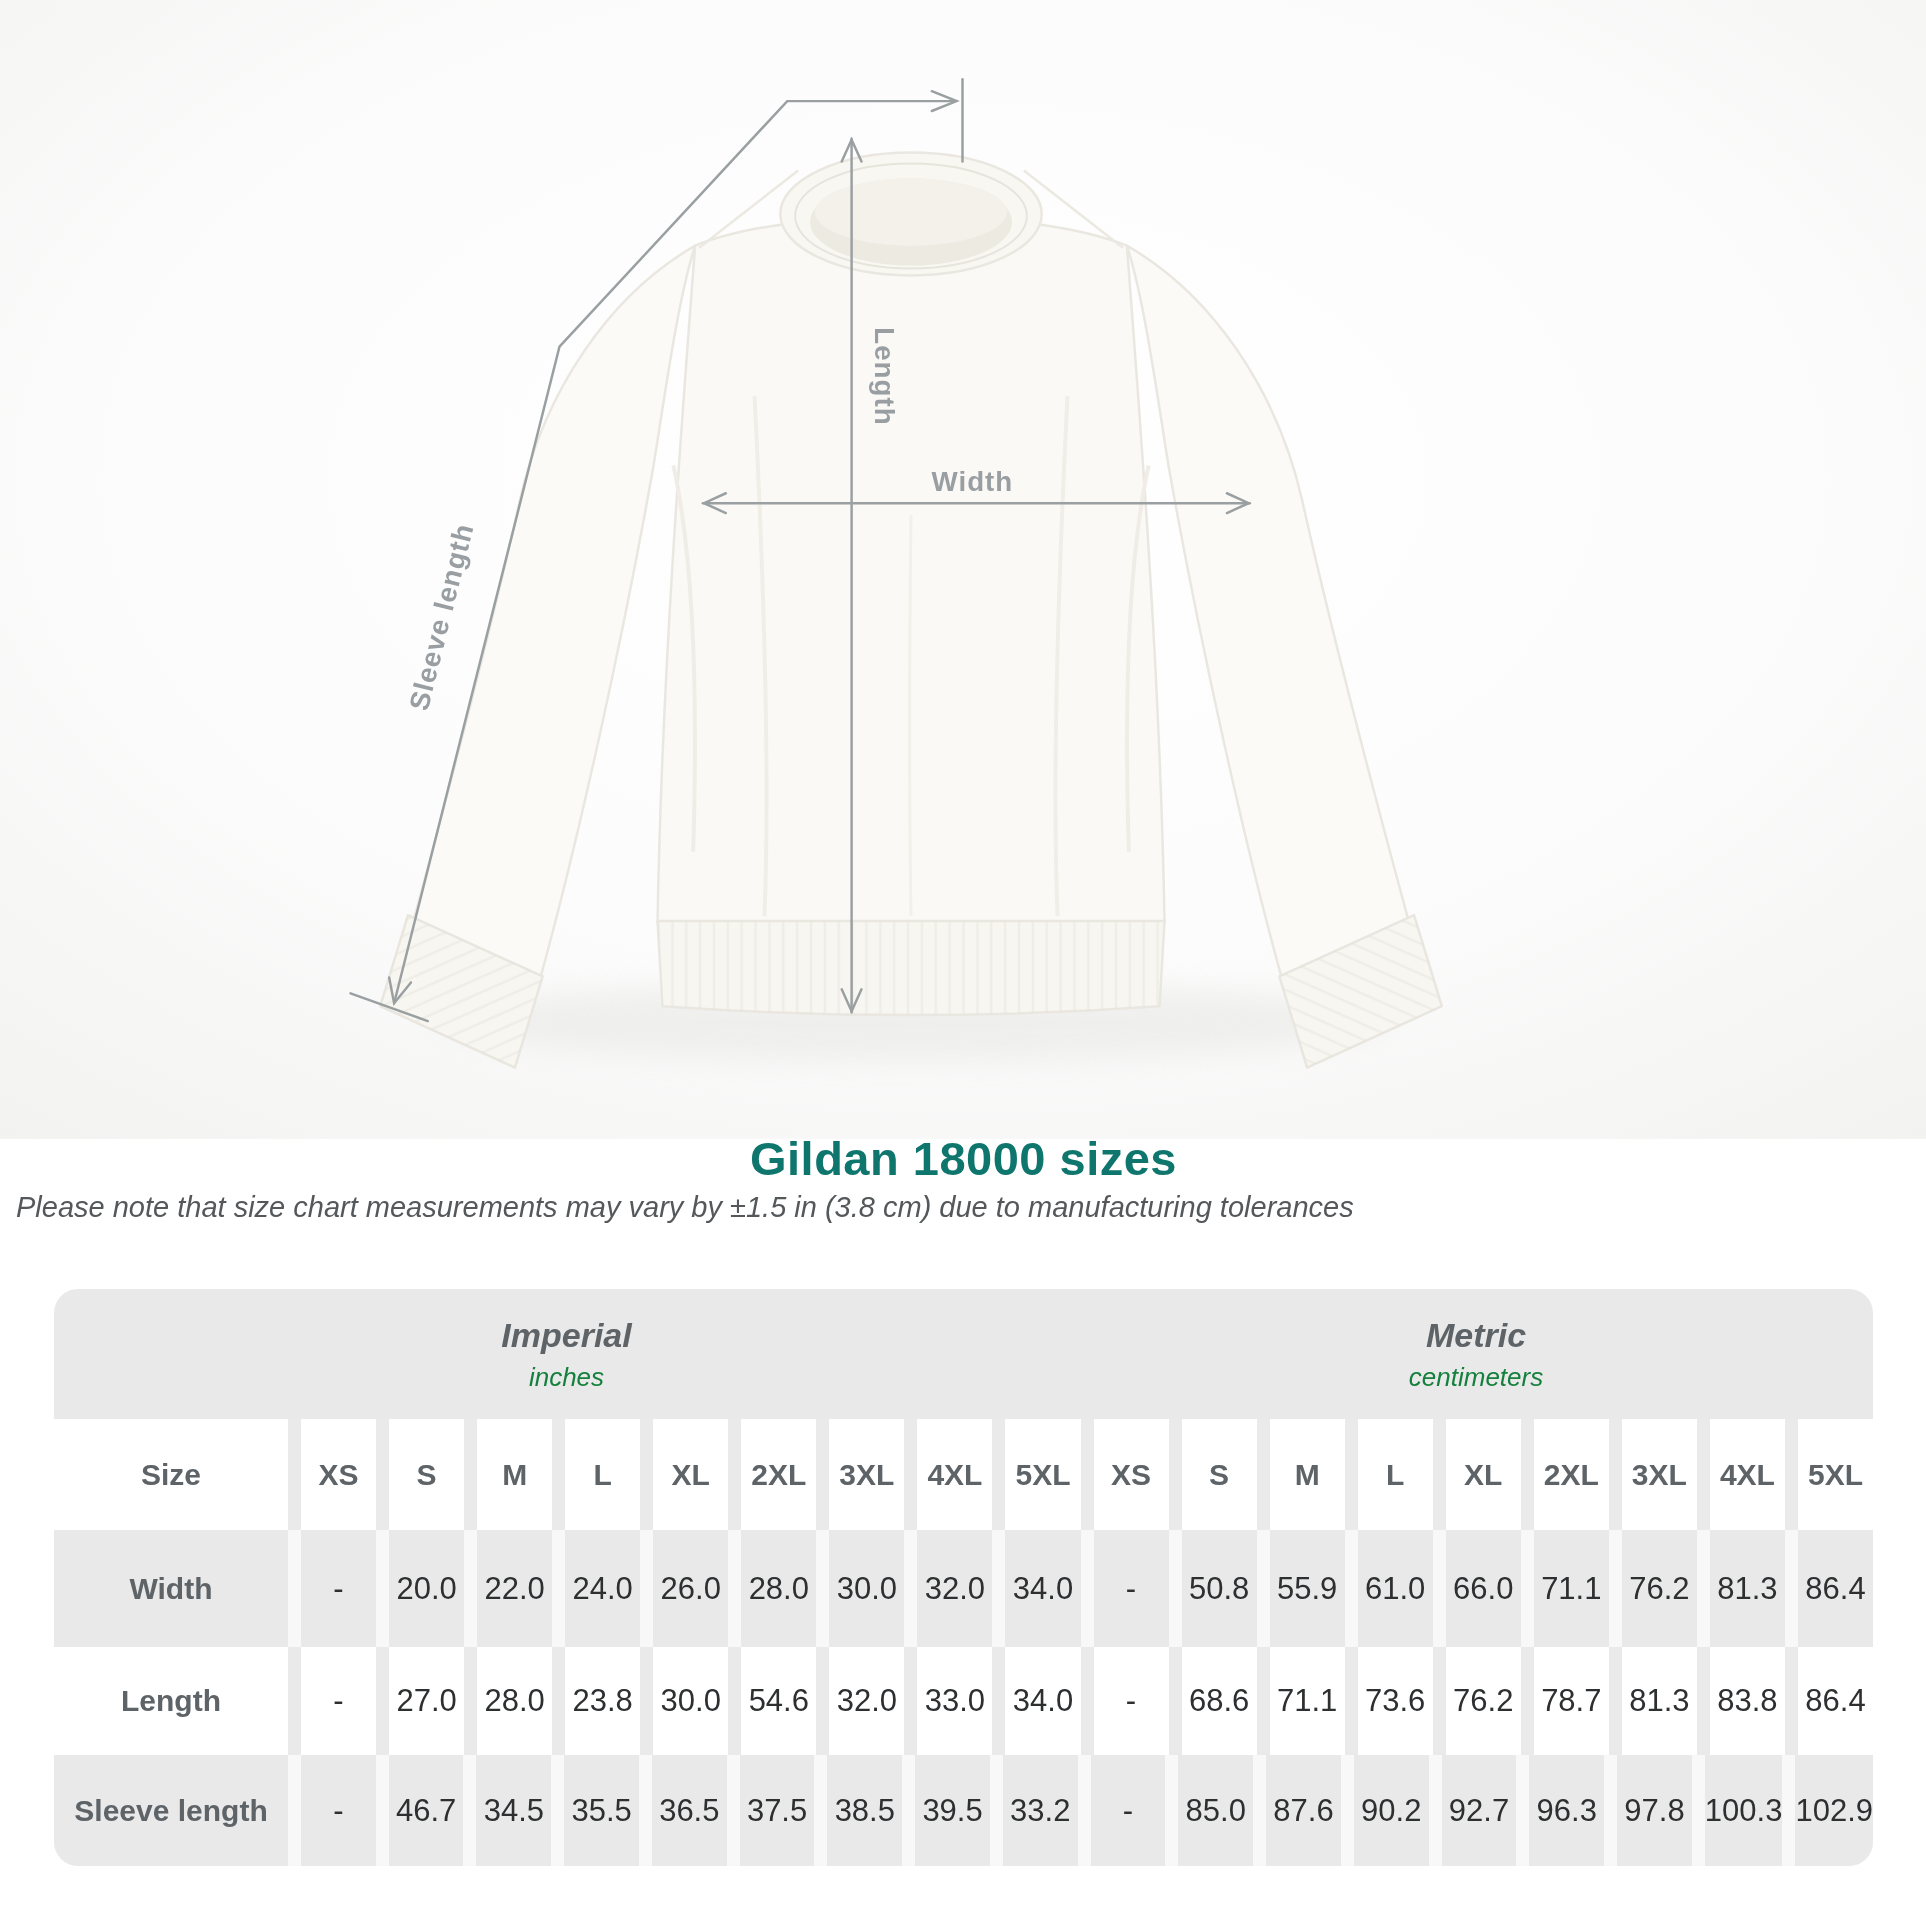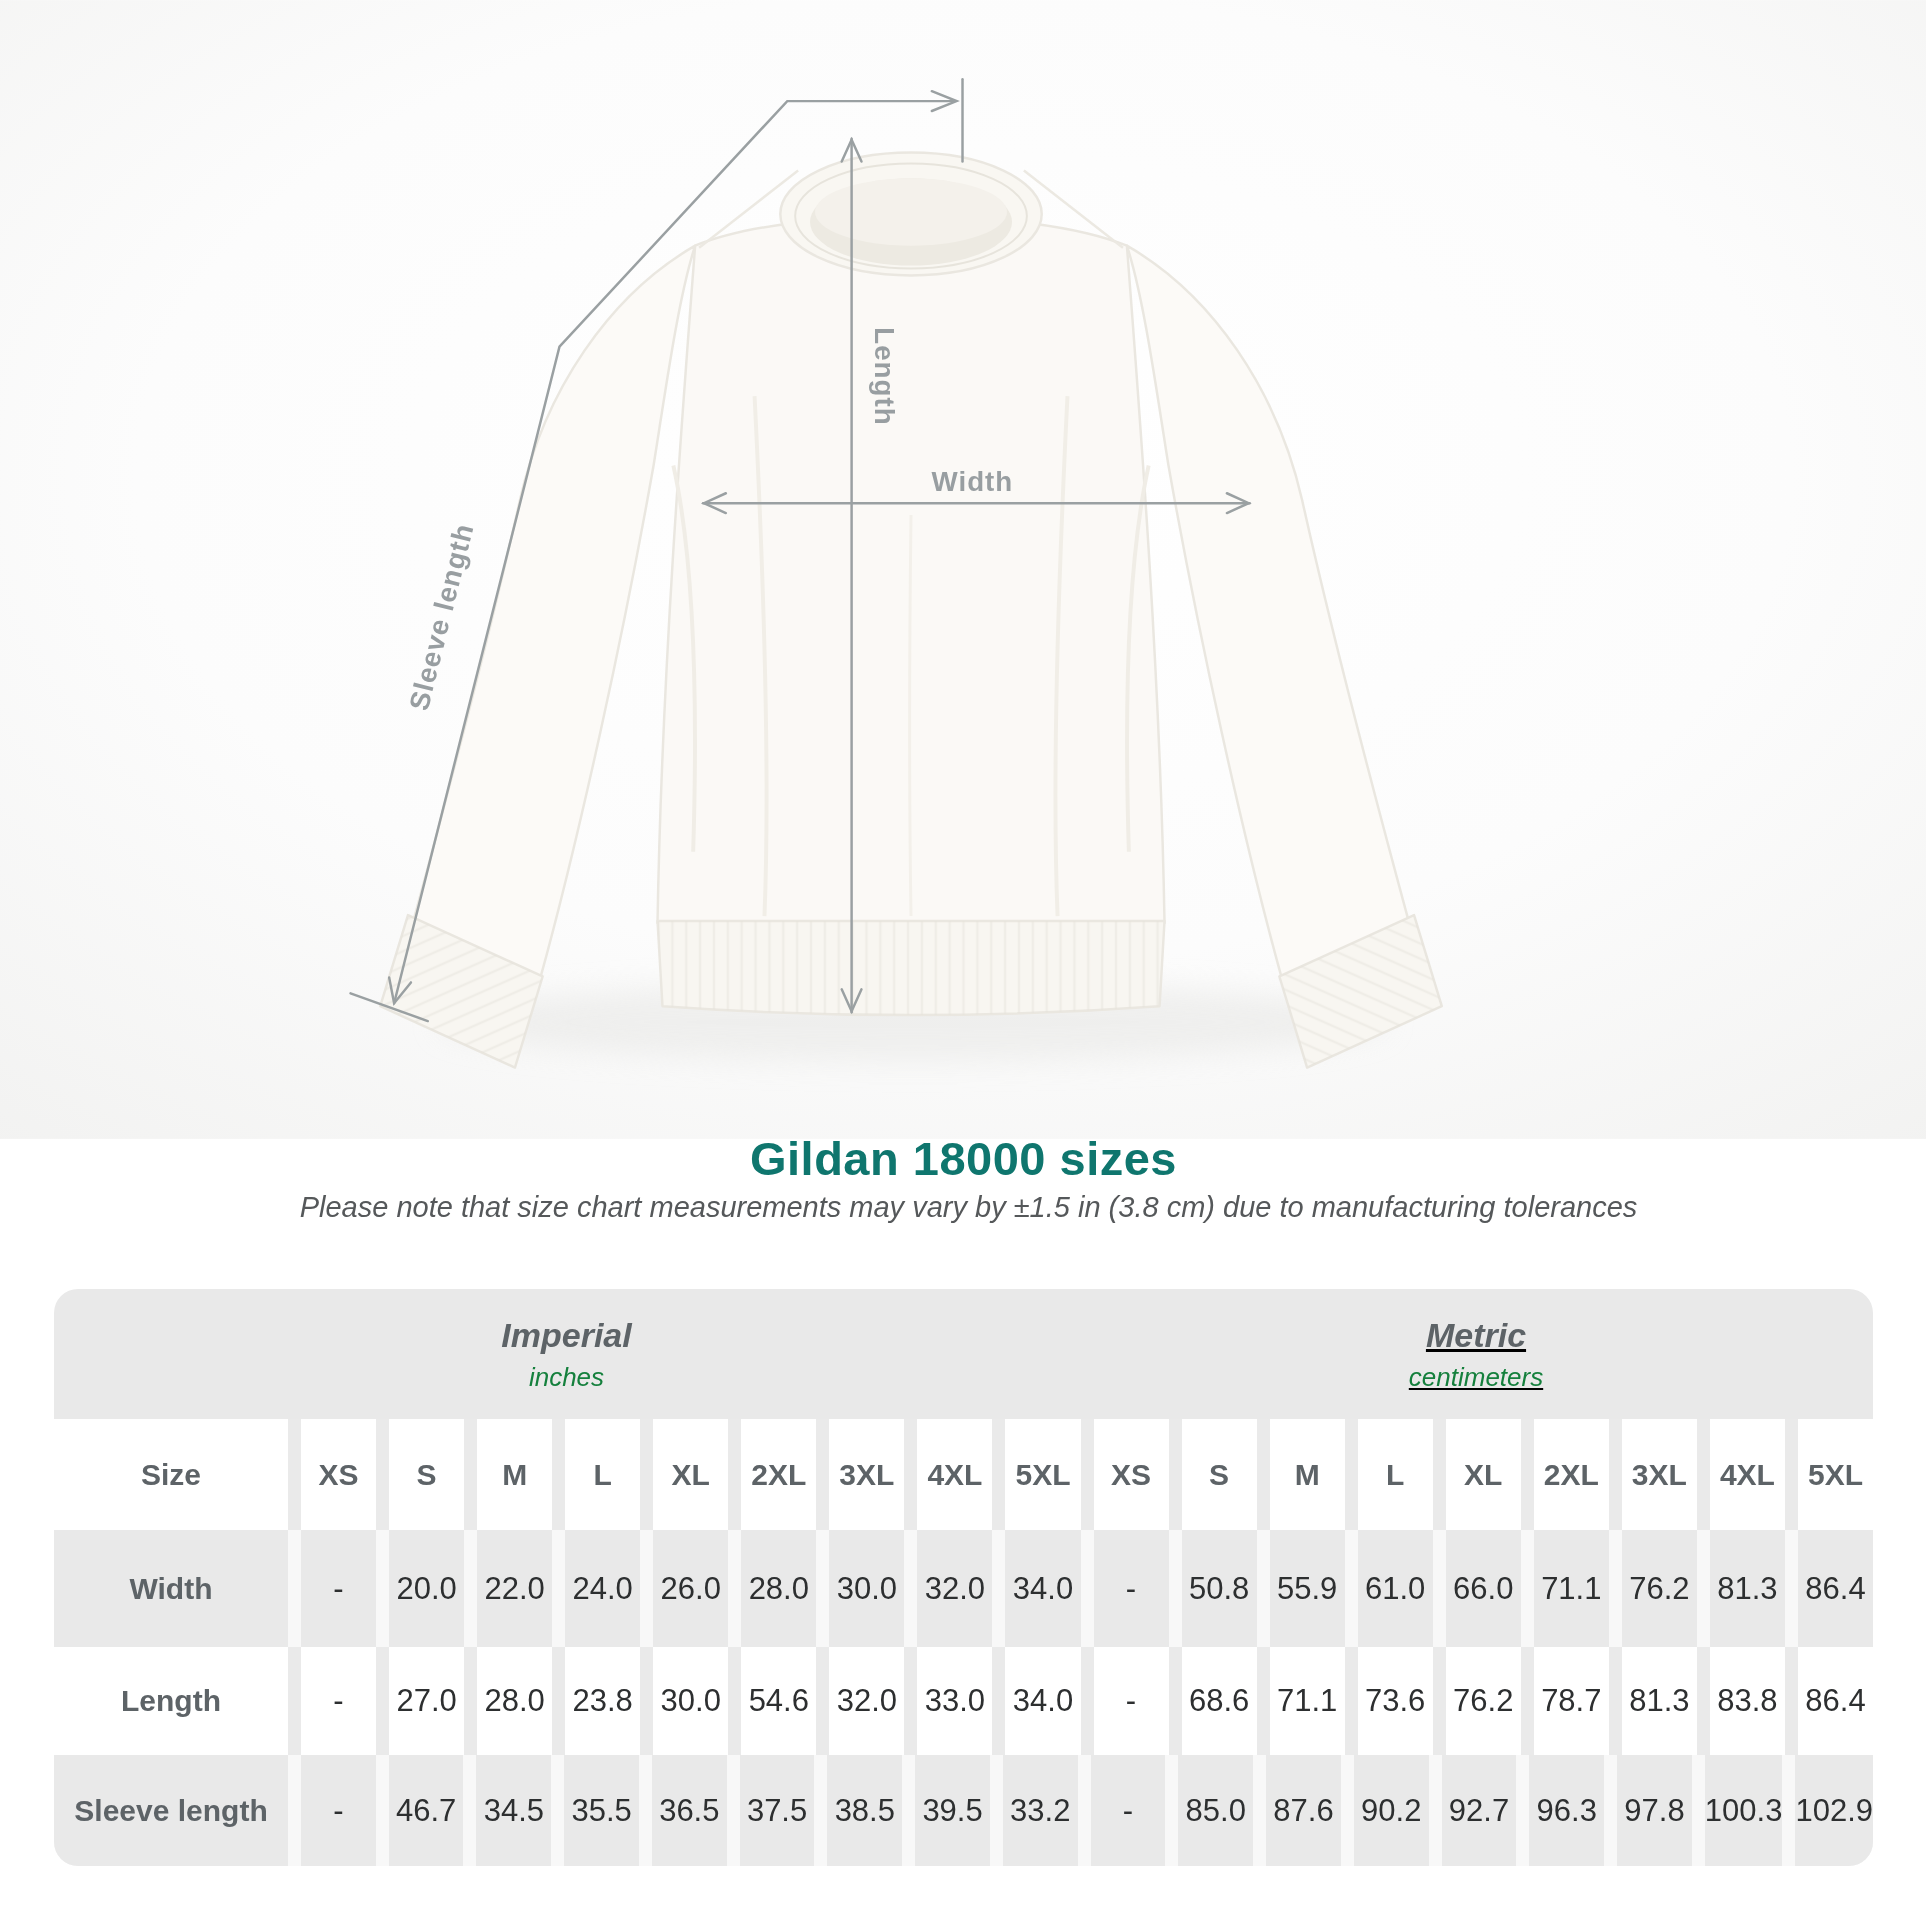--- a/index.html
+++ b/index.html
@@ -6,30 +6,30 @@
   .page{
     position:relative;width:1927px;height:1927px;overflow:hidden;background:#ffffff;
     font-family:"Liberation Sans","DejaVu Sans",sans-serif;
   }
   .figure{position:absolute;left:0;top:0;}
   .page-title{
     position:absolute;left:0;right:0;top:1131px;margin:0;text-align:center;
     font-size:47px;font-weight:bold;color:#0f766e;letter-spacing:0.5px;
   }
   .subtitle{
-    position:absolute;left:10px;right:0;top:1191px;margin:0;text-align:center;
+    position:absolute;left:16px;right:0;top:1191px;margin:0;text-align:left;
     font-size:29px;font-style:italic;color:#55585a;
   }
   .size-table{
     position:absolute;left:54px;top:1289px;width:1819px;border-radius:24px;overflow:hidden;
   }
   .band{height:130px;background:#e9e9e9;display:flex;align-items:center;}
   .band-sec{display:flex;flex-direction:column;align-items:center;justify-content:flex-start;gap:7px;}
   .band-sec.imperial{width:1025px;}
-  .band-sec.metric{flex:1;text-decoration:underline;}
+  .band-sec.metric{flex:1;}
   .sec-title{font-size:34px;font-weight:bold;font-style:italic;color:#5d6367;}
   .sec-sub{font-size:26px;font-style:italic;color:#15803d;}
   .trow{display:grid;grid-template-columns:234px repeat(18,1fr);column-gap:13px;}
   .trow .cell{display:flex;align-items:center;justify-content:center;}
   .row-white{background:#eaeaea;}
   .row-white .cell{background:#ffffff;}
   .row-gray{background:#f8f8f8;}
   .row-gray .cell{background:#e9e9e9;}
   .header-row{height:111px;}
   .data-row-0{height:117px;}

